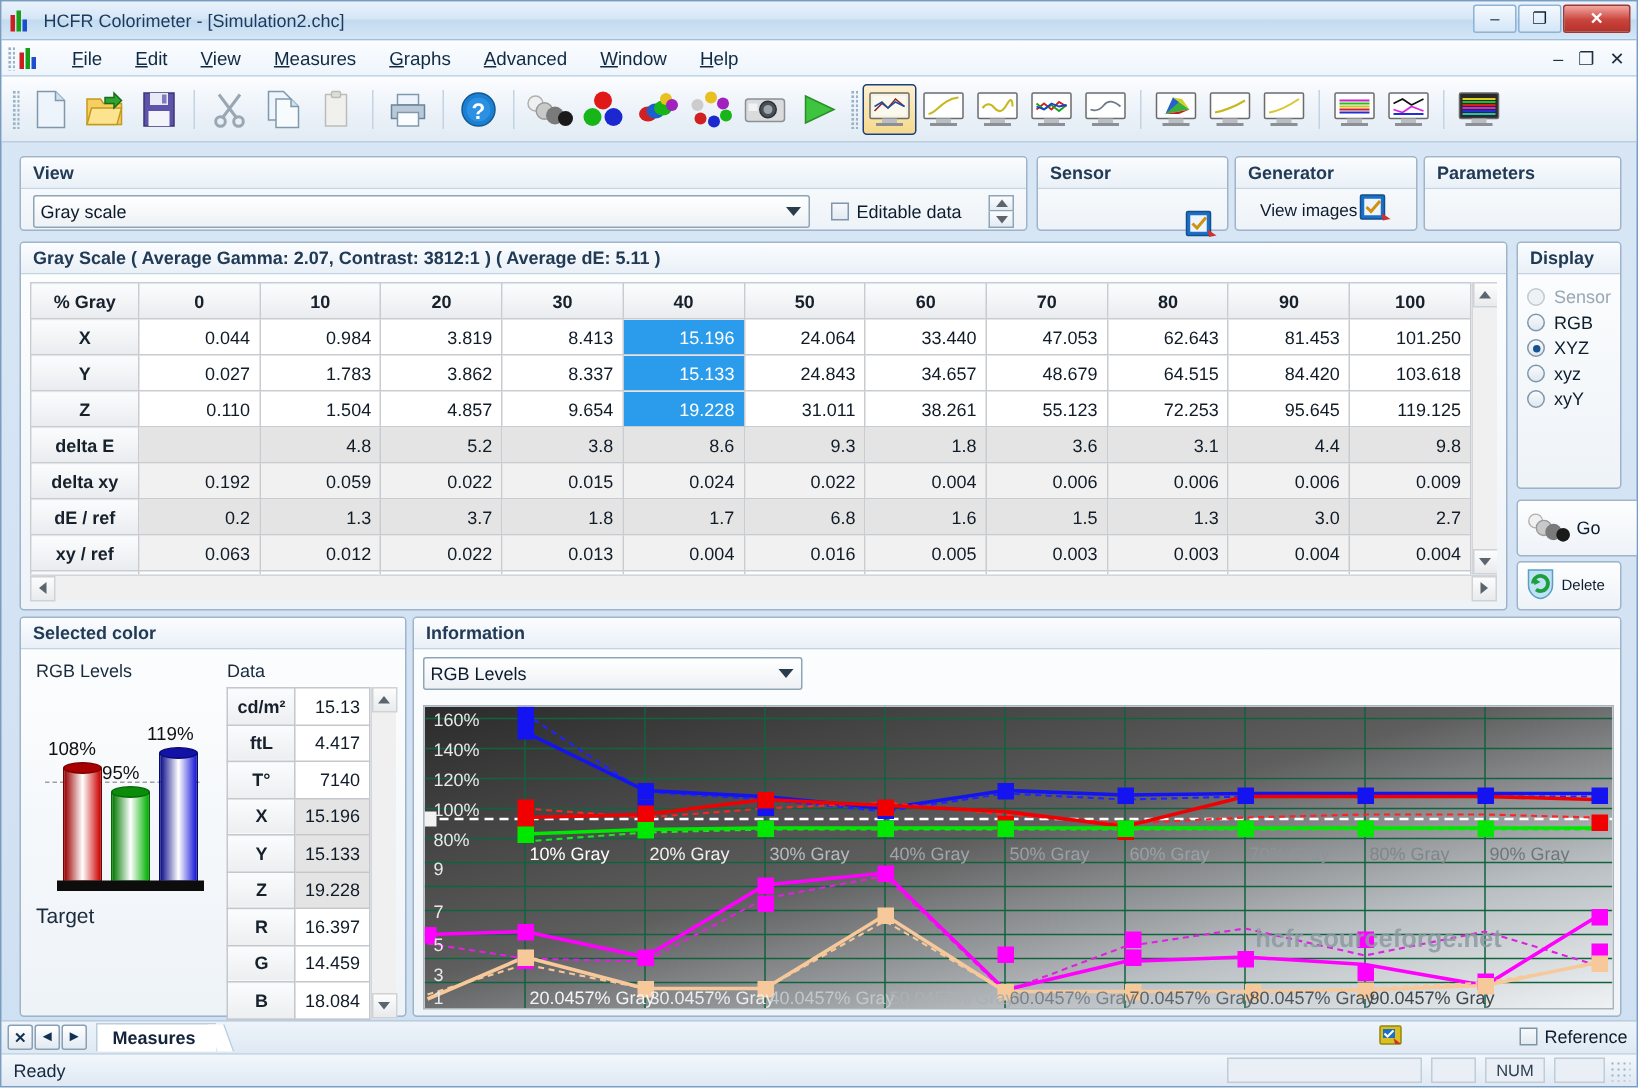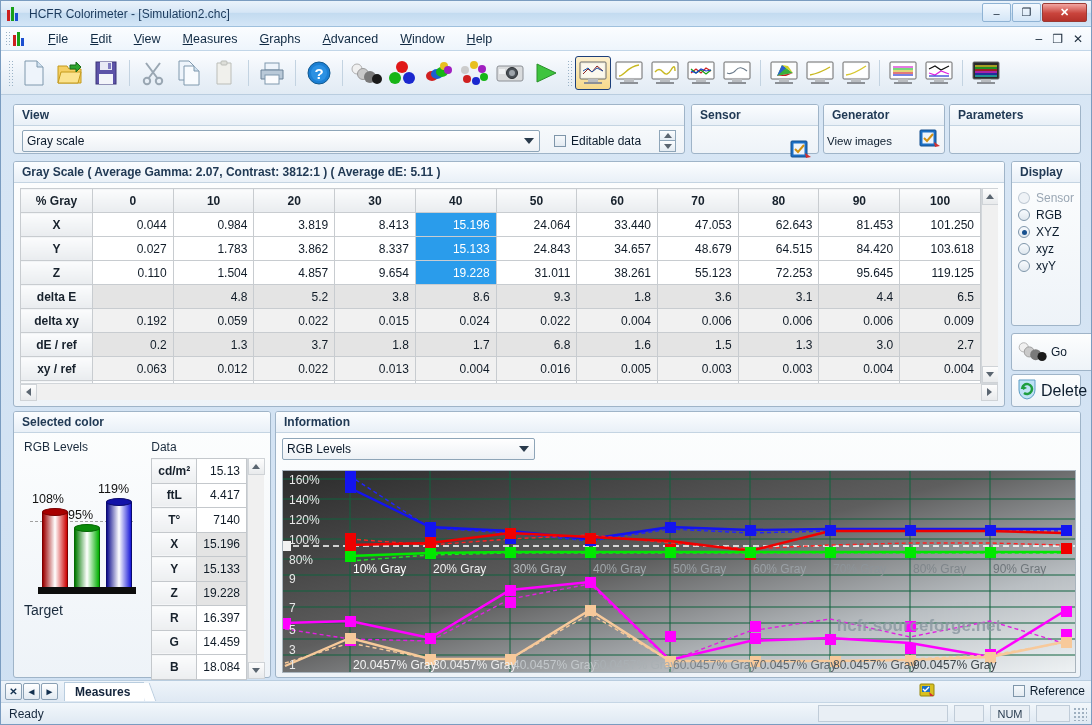--- a/index.html
+++ b/index.html
@@ -530,21 +530,21 @@
             <rect x="3.5" y="3.5" width="11" height="11" fill="#eef4fb"></rect>
             <path d="M5 9l3 3 6-7" stroke="#d09010" stroke-width="2" fill="none"></path>
             <path d="M15 13l6 4-5 1z" fill="#d03030"></path>
           </svg>
       </span>
     </div>
   </div>
 
   <div class="groupbox" style="left:822px; top:103px; width:122px; height:50px;">
     <div class="gb-title">Generator</div>
-    <div class="gb-body" style="display:flex;align-items:center;justify-content:space-between;padding:3px 3px;">
+    <div class="gb-body" style="display:flex;align-items:center;justify-content:space-between;padding:3px 16px;">
       <span style="font-size:11.5px;color:#0d1d2e;">View images</span>
       <span>
         <svg width="22" height="20" viewBox="0 0 22 20">
             <rect x="1" y="1" width="16" height="16" rx="1" fill="#1b6fc4" stroke="#144e8c"></rect>
             <rect x="3.5" y="3.5" width="11" height="11" fill="#eef4fb"></rect>
             <path d="M5 9l3 3 6-7" stroke="#d09010" stroke-width="2" fill="none"></path>
             <path d="M15 13l6 4-5 1z" fill="#d03030"></path>
           </svg>
       </span>
     </div>
@@ -624,21 +624,21 @@
                 <td></td>
                 <td>4.8</td>
                 <td>5.2</td>
                 <td>3.8</td>
                 <td>8.6</td>
                 <td>9.3</td>
                 <td>1.8</td>
                 <td>3.6</td>
                 <td>3.1</td>
                 <td>4.4</td>
-                <td>6.5</td>
+                <td>9.8</td>
               </tr>
               <tr class="alt2">
                 <th class="rowhdr">delta xy</th>
                 <td>0.192</td>
                 <td>0.059</td>
                 <td>0.022</td>
                 <td>0.015</td>
                 <td>0.024</td>
                 <td>0.022</td>
                 <td>0.004</td>
@@ -751,21 +751,21 @@
   </div>
 
   <div class="groupbox" style="left:1010px; top:373px; width:70px; height:33px; display:flex; align-items:center; padding:0 4px; gap:3px;">
     <span>
       <svg width="22" height="22" viewBox="0 0 22 22">
           <path d="M3 2h16v10a9 9 0 0 1-8 9 9 9 0 0 1-8-9z" fill="#bfe2f5" stroke="#5c9dc4"></path>
           <path d="M6 11a5 5 0 1 1 2 4" stroke="#1f9e3f" stroke-width="2.5" fill="none"></path>
           <path d="M6 7l1 5 4-2z" fill="#1f9e3f"></path>
         </svg>
     </span>
-    <span style="font-size:16px;color:#0d1d2e;">Delete</span>
+    <span style="font-size:10px;color:#0d1d2e;">Delete</span>
   </div>
 
   <div class="groupbox" style="left:12px; top:410px; width:258px; height:267px;">
     <div class="gb-title">Selected color</div>
     <div style="position:absolute;left:0;top:22px;right:0;bottom:0;display:flex;">
 
       <div style="width:140px;position:relative;padding:6px 4px 0 10px;">
         <div style="font-size:12px;color:#1a2b3d;">RGB Levels</div>
         <div style="position:relative;height:120px;margin-top:22px;">
 

